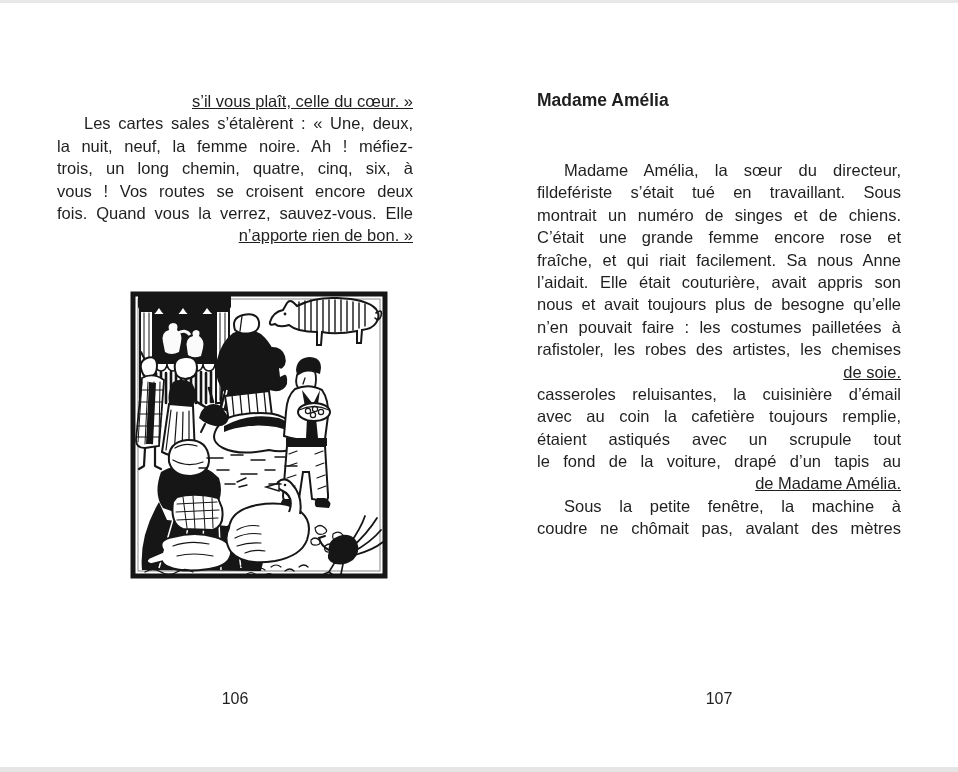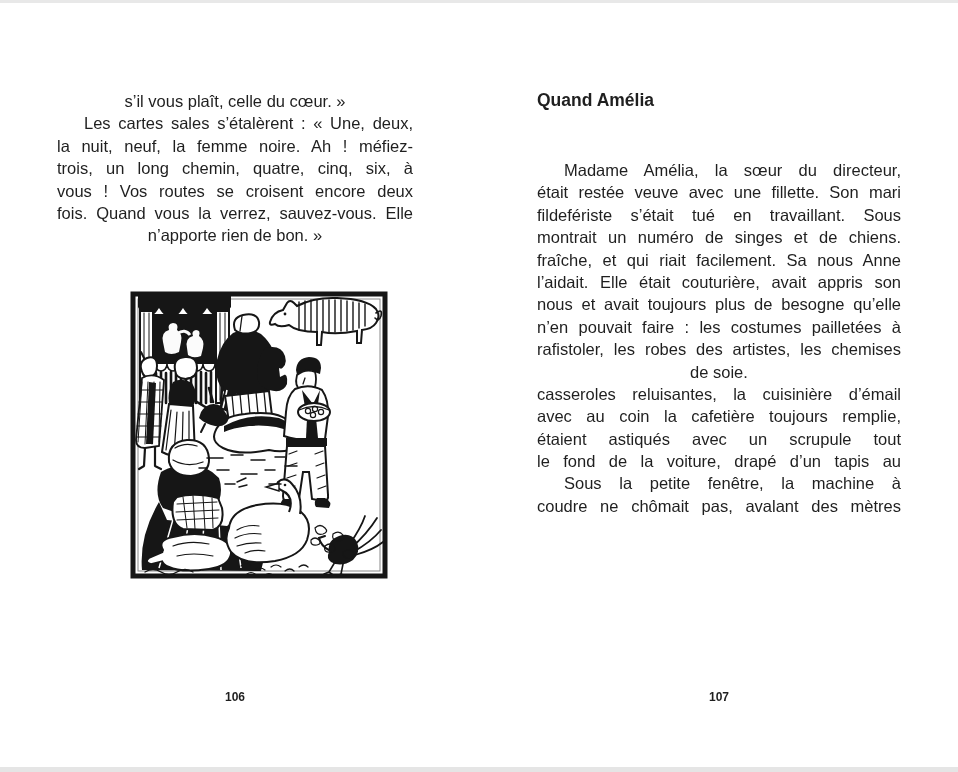--- a/index.html
+++ b/index.html
@@ -12,25 +12,25 @@
   .edge.top{top:0;height:3px;background:#e8e8e8;}
   .edge.bottom{bottom:0;height:5px;background:#e5e5e5;}
   .page{position:absolute;top:0;bottom:0;}
   .page.left{left:57px;width:356px;}
   .page.right{left:537px;width:364px;}
   .textblock{position:absolute;left:0;right:0;top:90px;font-size:16.5px;line-height:22.4px;}
   .textblock.rt{top:159px;}
   .line{height:22.4px;overflow:hidden;}
   .jl{text-align:justify;}
   .jl::after{content:"";display:inline-block;width:100%;height:0;}
-  .nl{text-align:center;}
+  .nl{text-align:right;text-decoration:underline;}
   .ind{text-indent:27px;}
   .heading{position:absolute;top:88px;left:0;margin:0;font-size:17.5px;line-height:24px;font-weight:700;}
   .illustration{position:absolute;left:72px;top:290px;}
-  .pagenum{position:absolute;top:690px;left:0;right:0;text-align:center;font-size:12px;font-weight:bold;}
+  .pagenum{position:absolute;top:690px;left:0;right:0;text-align:center;font-size:16px;}
   svg .ln{stroke:#161616;fill:none;stroke-linecap:round;}
 </style>
 </head>
 <body>
 
 <div class="book">
   <div class="edge top"></div>
   <div class="edge bottom"></div>
 
   <section class="page left">
@@ -172,35 +172,36 @@
         <path d="M186,238 q5,-5 10,0 q4,4 -2,6 q-7,2 -8,-6 Z M204,244 q6,-4 10,1 q3,5 -4,6 q-8,0 -6,-7 Z M196,256 q5,-4 9,0 q4,5 -3,6 q-8,1 -6,-6 Z M214,262 q6,-4 10,0 q3,5 -3,6 q-8,1 -7,-6 Z M182,250 q4,-4 8,0 q3,4 -2,5 q-7,1 -6,-5 Z" class="ln" stroke-width="1.2"></path>
         <path d="M112,276 q5,-4 10,0 M126,280 q5,-4 10,0 M142,277 q5,-4 10,0 M156,281 q5,-4 9,0 M170,277 q5,-4 9,0 M118,284 q4,-3 8,0 M136,285 q4,-3 8,0" class="ln" stroke-width="1.2"></path>
         <path d="M16,282 q8,-5 16,0 q8,5 16,0 q8,-5 16,0" class="ln" stroke-width="1.4"></path>
       </g>
     </svg>
 
     <div class="pagenum">106</div>
   </section>
 
   <section class="page right">
-    <h1 class="heading">Quand Amélia</h1>
+    <h1 class="heading">Madame Amélia</h1>
     <div class="textblock rt">
 
     <div class="line jl ind">Madame Amélia, la sœur du directeur,</div>
-        <div class="line jl">était restée veuve avec une fillette. Son mari</div>
         <div class="line jl">fildefériste s’était tué en travaillant. Sous</div>
         <div class="line jl">montrait un numéro de singes et de chiens.</div>
+        <div class="line jl">C’était une grande femme encore rose et</div>
         <div class="line jl">fraîche, et qui riait facilement. Sa nous Anne</div>
         <div class="line jl">l’aidait. Elle était couturière, avait appris son</div>
         <div class="line jl">nous et avait toujours plus de besogne qu’elle</div>
         <div class="line jl">n’en pouvait faire : les costumes pailletées à</div>
         <div class="line jl">rafistoler, les robes des artistes, les chemises</div>
         <div class="line nl">de soie.</div>
         <div class="line jl">casseroles reluisantes, la cuisinière d’émail</div>
         <div class="line jl">avec au coin la cafetière toujours remplie,</div>
         <div class="line jl">étaient astiqués avec un scrupule tout</div>
         <div class="line jl">le fond de la voiture, drapé d’un tapis au</div>
+        <div class="line nl">de Madame Amélia.</div>
         <div class="line jl ind">Sous la petite fenêtre, la machine à</div>
         <div class="line jl">coudre ne chômait pas, avalant des mètres</div>
       </div>
     <div class="pagenum">107</div>
   </section>
 </div>
 
 </body></html>

